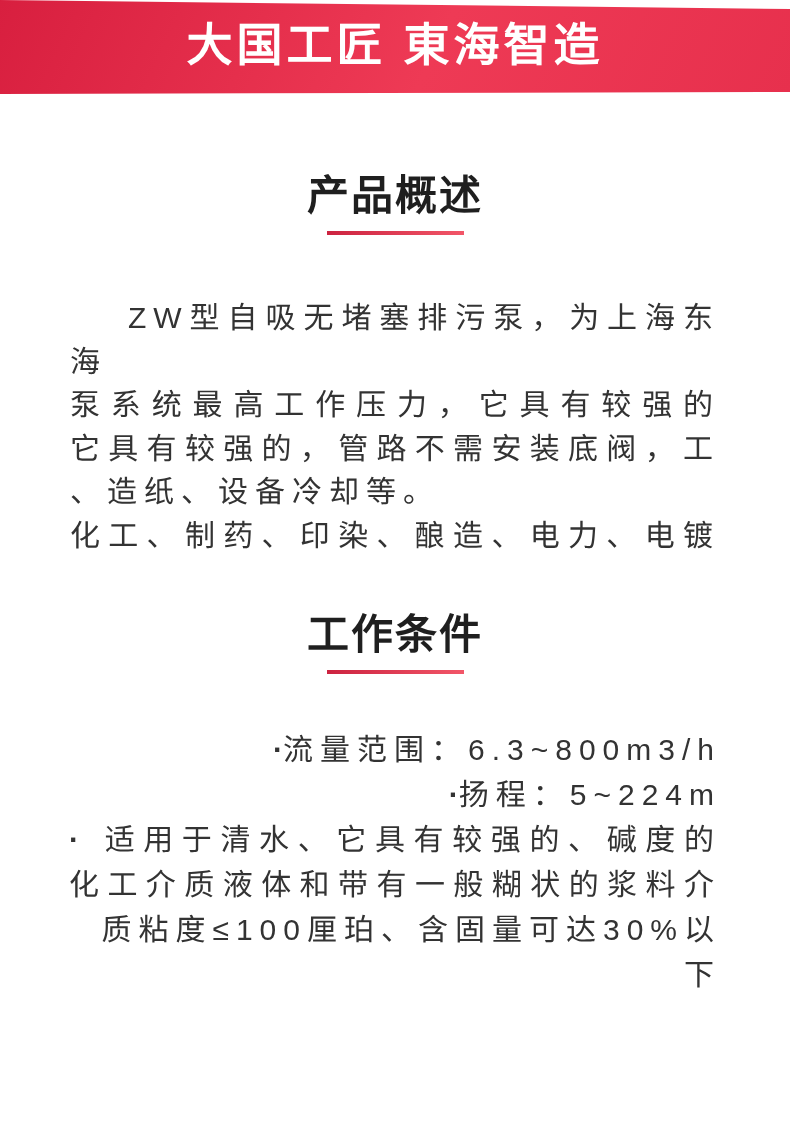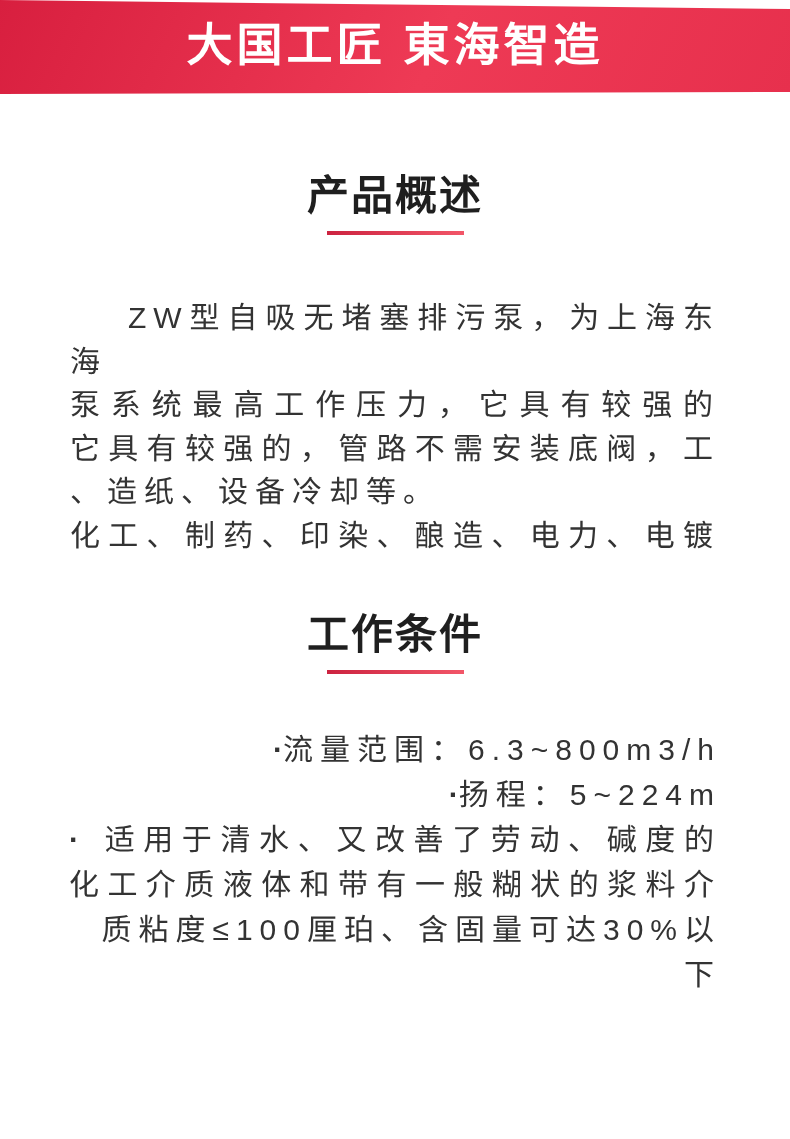--- a/index.html
+++ b/index.html
@@ -121,21 +121,21 @@
         <span class="bullet">·</span><span>流量范围：6.3~800m3/h</span>
       </div>
 
       <div class="list-line">
         <span class="bullet">·</span><span>扬程：5~224m</span>
       </div>
 
 
       <div>
         <div class="list-line fill">
-          <span class="bullet">·</span><span>适用于清水、又改善了劳动、碱度的</span>
+          <span class="bullet">·</span><span>适用于清水、它具有较强的、碱度的</span>
         </div>
         <div class="list-line fill">化工介质液体和带有一般糊状的浆料介</div>
         <div class="list-line">质粘度≤100厘珀、含固量可达30%以下</div>
       </div>
 
     </div>
   </section>
 
 </div>
 

